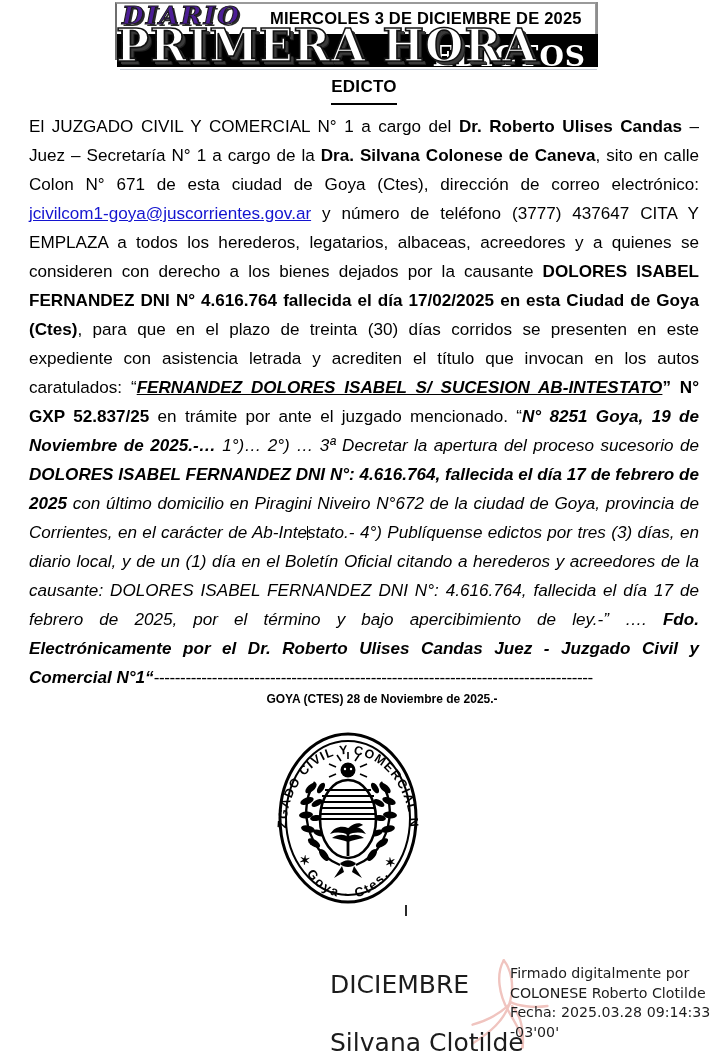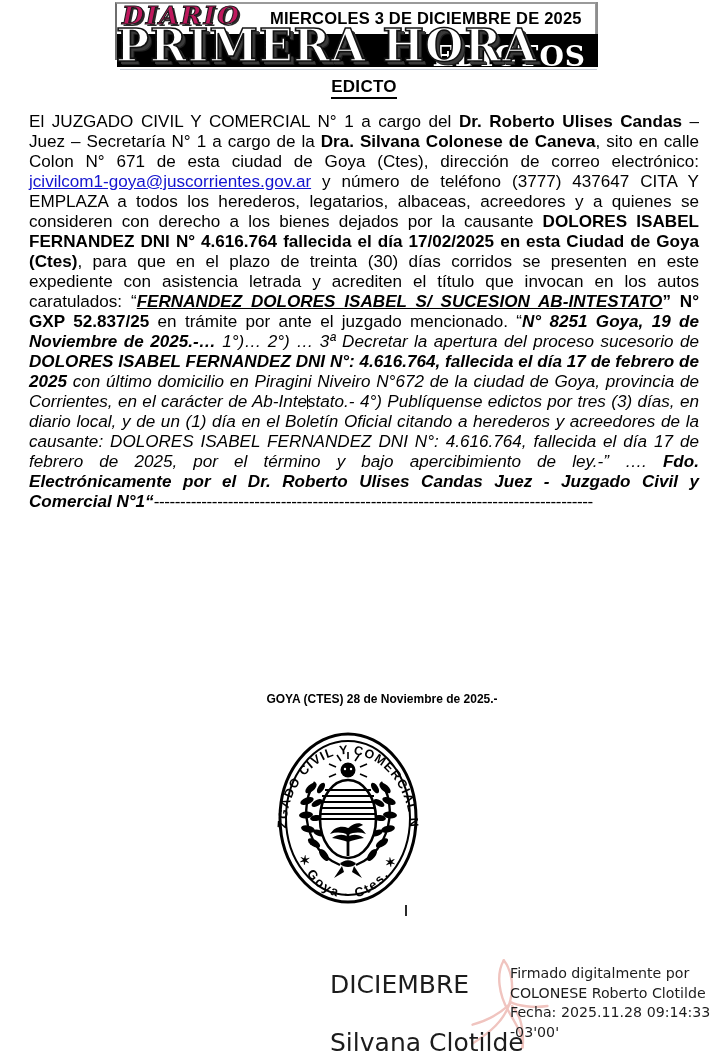--- a/index.html
+++ b/index.html
@@ -35,21 +35,21 @@
     box-sizing: border-box;
   }
   .diario-word {
     position: absolute;
     left: 122px; top: 3px;
     font-family: "DejaVu Serif", serif;
     font-size: 25px;
     font-weight: bold;
     font-style: italic;
     letter-spacing: 2px;
-    color: #be185d;
+    color: #4c1d95;
     -webkit-text-stroke: 1.1px #1a1a1a;
     text-shadow: 2px 2px 0 #2b2b2b;
     line-height: 1;
     white-space: nowrap;
   }
   .date-box {
     position: absolute;
     left: 262px; top: 6px;
     width: 335px;
     height: 27px;
@@ -127,31 +127,31 @@
     position: absolute;
     left: 0; top: 77px;
     width: 728px;
     text-align: center;
     font-size: 17px;
     font-weight: bold;
     letter-spacing: 0.3px;
   }
   .edicto-title span {
     border-bottom: 2px solid #000;
-    padding-bottom: 1px;
+    padding-bottom: 7px;
   }
 
   
   .body-text {
     position: absolute;
     left: 29px;
     top: 112px;
     width: 670px;
     font-size: 17.1px;
-    line-height: 20px;
+    line-height: 29px;
     text-align: justify;
     text-justify: inter-word;
     letter-spacing: 0px;
   }
   .body-text p { margin: 0; }
   .body-text b { font-weight: bold; }
   .body-text i { font-style: italic; }
   .body-text .bi { font-weight: bold; font-style: italic; }
   .mail-link {
     color: #1414cf;
@@ -371,16 +371,16 @@
   </svg>
 
   <div class="sig-name">
     <span class="l1">DICIEMBRE</span>
     <span class="l2">Silvana Clotilde</span>
   </div>
 
   <div class="sig-meta">
     <div>Firmado digitalmente por</div>
     <div>COLONESE Roberto Clotilde</div>
-    <div>Fecha: 2025.11.28 09:14:33</div>
+    <div>Fecha: 2025.03.28 09:14:33</div>
     <div>-03'00'</div>
   </div>
 </div>
 
 </body></html>

